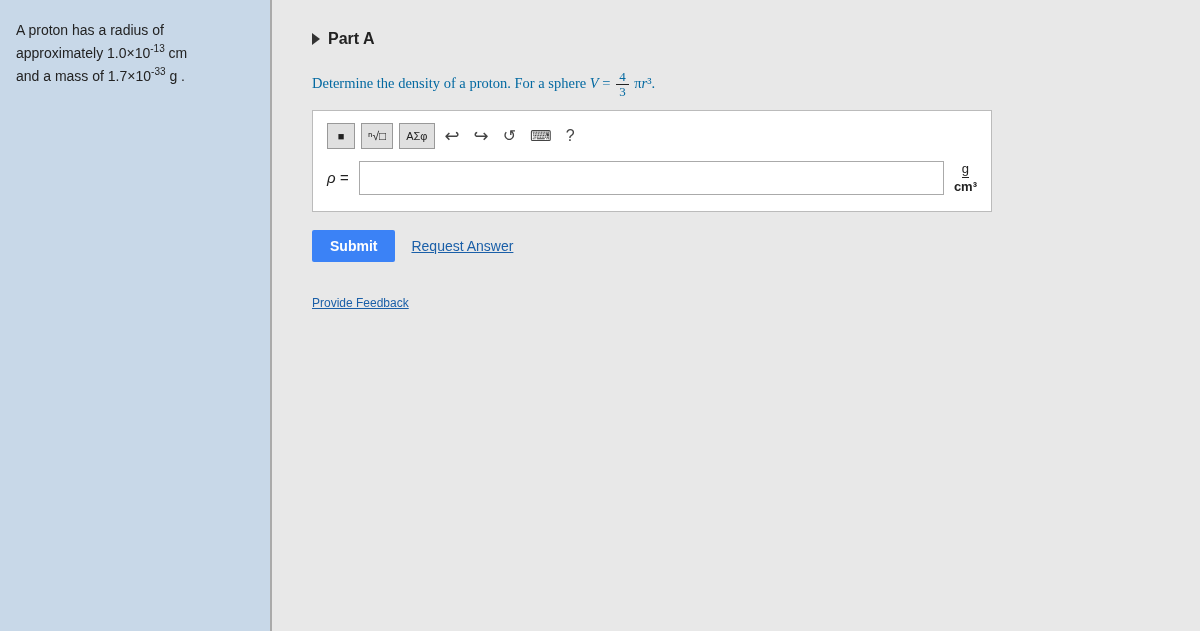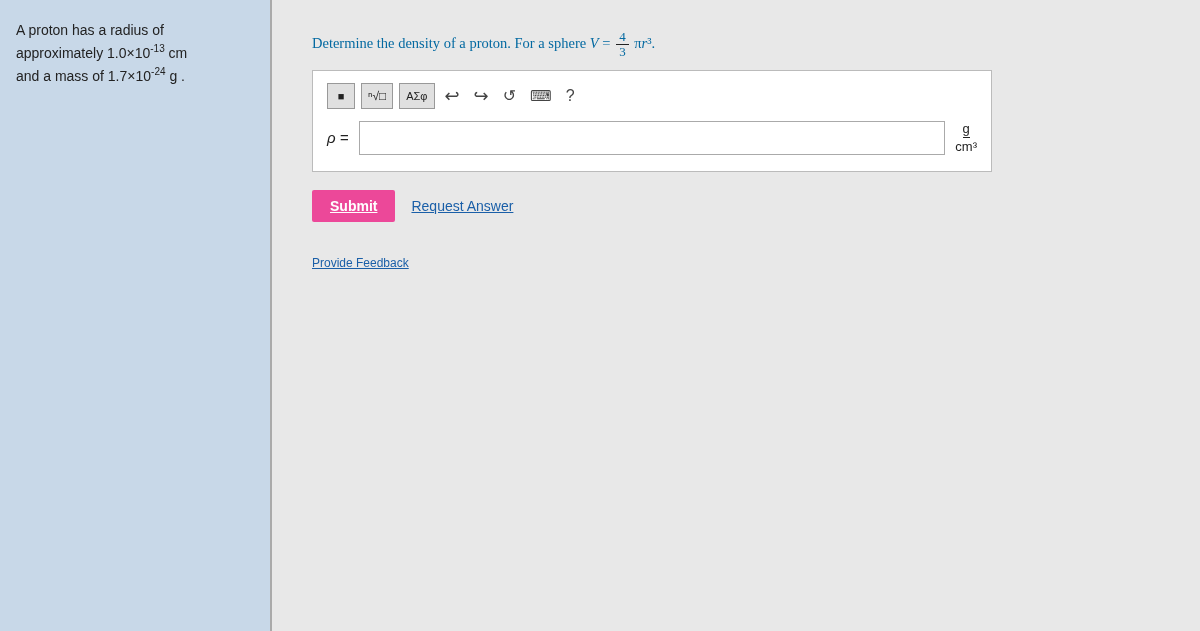--- a/index.html
+++ b/index.html
@@ -169,39 +169,39 @@
 
     .unit-fraction .numerator {
       border-bottom: 1px solid #222;
       padding-bottom: 1px;
       text-align: center;
     }
 
     .unit-fraction .denominator {
       text-align: left;
       padding-top: 1px;
+      font-weight: bold;
     }
 
     .action-row {
       display: flex;
       align-items: center;
       gap: 16px;
       margin-bottom: 30px;
     }
 
     .submit-btn {
-      background-color: #ec4899;
+      background-color: #3b82f6;
       color: #fff;
       border: none;
       padding: 8px 18px;
       font-size: 14px;
       font-weight: bold;
       cursor: pointer;
       border-radius: 2px;
-      text-decoration: underline;
     }
 
     .request-answer-link {
       font-size: 14px;
       color: #1a5fa8;
       cursor: pointer;
     }
 
     .provide-feedback-link {
       font-size: 12px;
@@ -214,28 +214,32 @@
     sup {
       font-size: 10px;
     }
   </style>
 </head>
 <body>
 
 <div class="left-panel">
   <div class="left-panel-text">
     A proton has a radius of approximately 1.0×10<sup>-13</sup> cm<br>
-    and a mass of 1.7×10<sup>-24</sup> g .
+    and a mass of 1.7×10<sup>-33</sup> g .
   </div>
 </div>
 
 <div class="divider"></div>
 
 <div class="right-panel">
 
+  <div class="part-a-header">
+    <span class="triangle-icon"></span>
+    <span class="part-a-title">Part A</span>
+  </div>
 
   <div class="question-text">
     Determine the density of a proton. For a sphere
     <span><em>V</em> =</span>
     <span style="display:inline-flex; flex-direction:column; align-items:center; vertical-align:middle; font-size:13px; line-height:1.1; margin: 0 2px;">
       <span style="border-bottom:1px solid #222; padding:0 3px;">4</span>
       <span style="padding:0 3px;">3</span>
     </span>
     <span>π<em>r</em>³.</span>
   </div>

